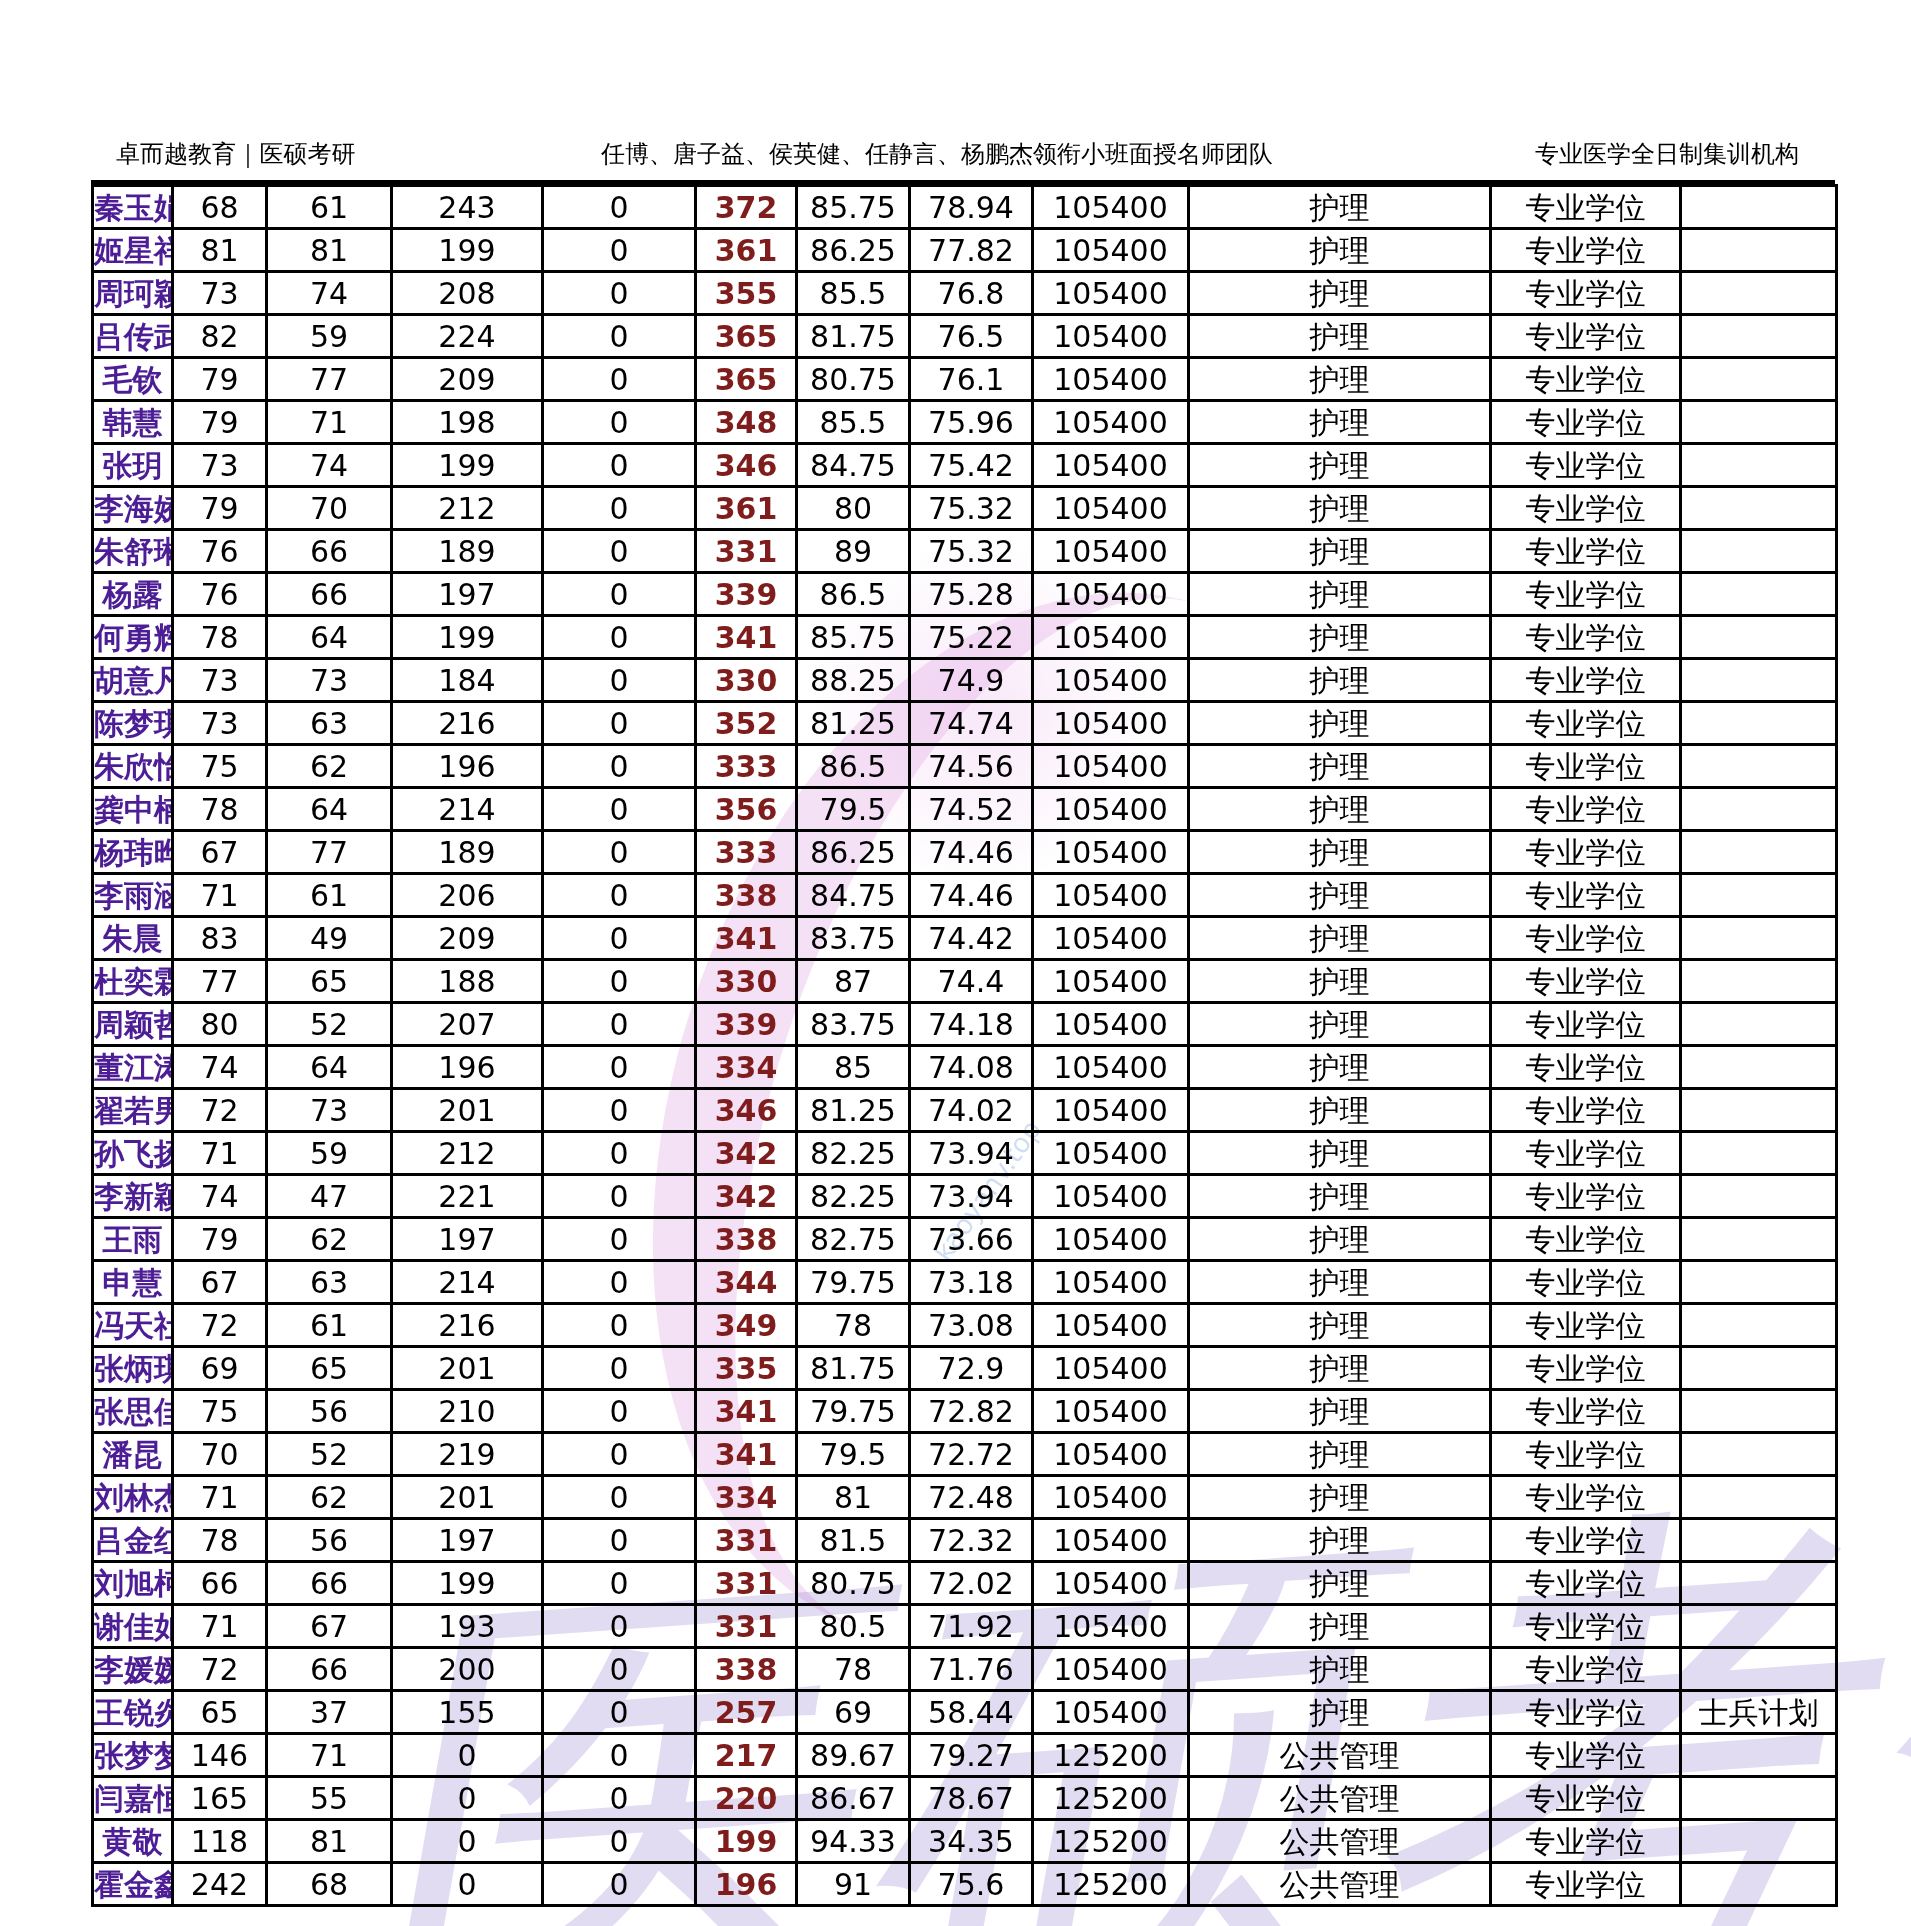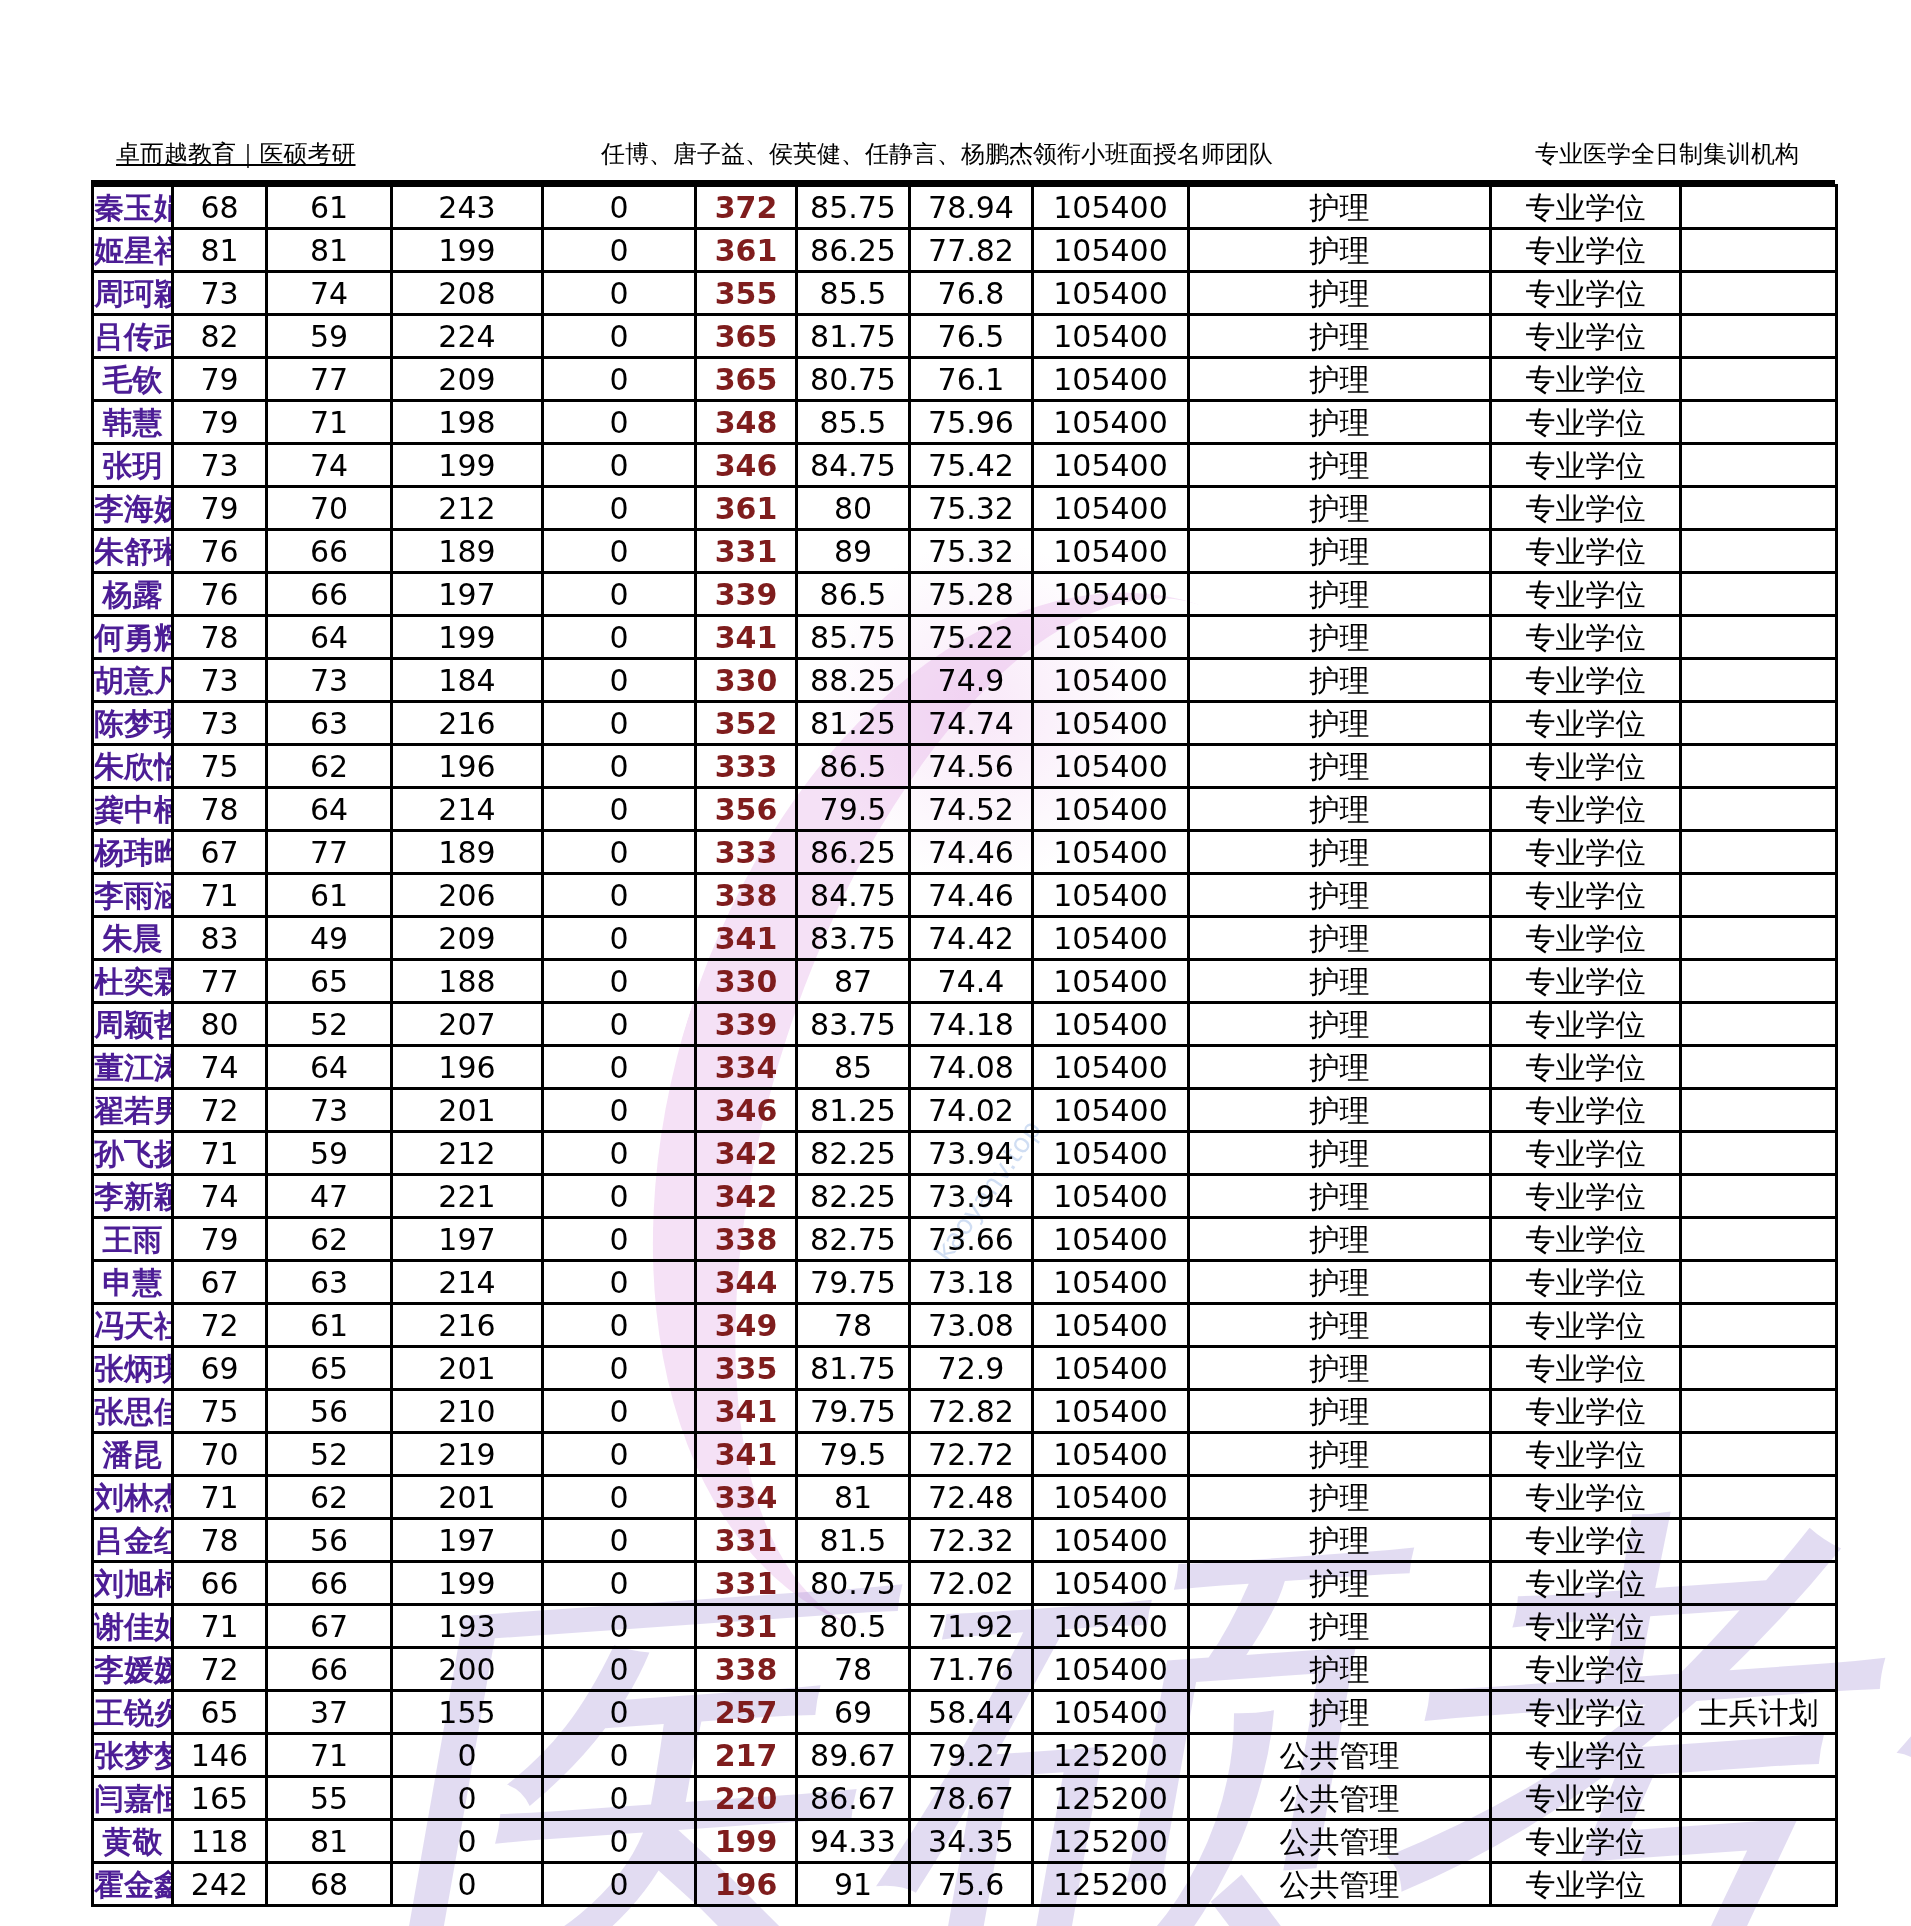--- a/index.html
+++ b/index.html
@@ -1,18 +1,18 @@
 <!DOCTYPE html>
 <html style="font-size:6.2px"><head>
 <meta charset="utf-8">
 <style>
   html, body { margin:0; padding:0; background:#ffffff; }
   body { width:1911px; height:2703px; position:relative; overflow:hidden; font-family:"DejaVu Sans", sans-serif; color:#000; }
   .hdr { position:absolute; top:139px; font-size:24px; line-height:31px; white-space:nowrap; }
-  .hdr-left { left:116px;text-decoration:underline; }
+  .hdr-left { left:116px; }
   .hdr-center { left:601px; }
   .hdr-right { right:112px; }
   .hdr-rule { position:absolute; left:91px; width:1744px; top:180px; height:5.4px; background:#000; }
   table.grid { position:absolute; left:91px; top:184px; width:1744px; border-collapse:collapse; table-layout:fixed; }
   table.grid td { border:3.5px solid #000; height:40px; padding:0; text-align:center; vertical-align:middle; font-size:30px; line-height:37px; white-space:nowrap; overflow:hidden; }
   td.name { font-size:6.2px; color:#4c1d95;font-weight:bold; }
   td.total { color:#7f1d1d; font-weight:bold; }
   .wm { position:absolute; pointer-events:none; }
   .wm-text { position:absolute; left:347px; top:1522px; font-size:501px; line-height:501px; color:rgba(150,130,210,0.28); font-family:"DejaVu Serif", serif; font-style:italic; transform:rotate(-4deg); white-space:nowrap; }
   .wm-swirl { position:absolute; left:674px; top:578px; width:616px; height:1079px; border-radius:50%; border-left:100px solid rgba(226,170,230,0.35); transform:rotate(18deg); }

